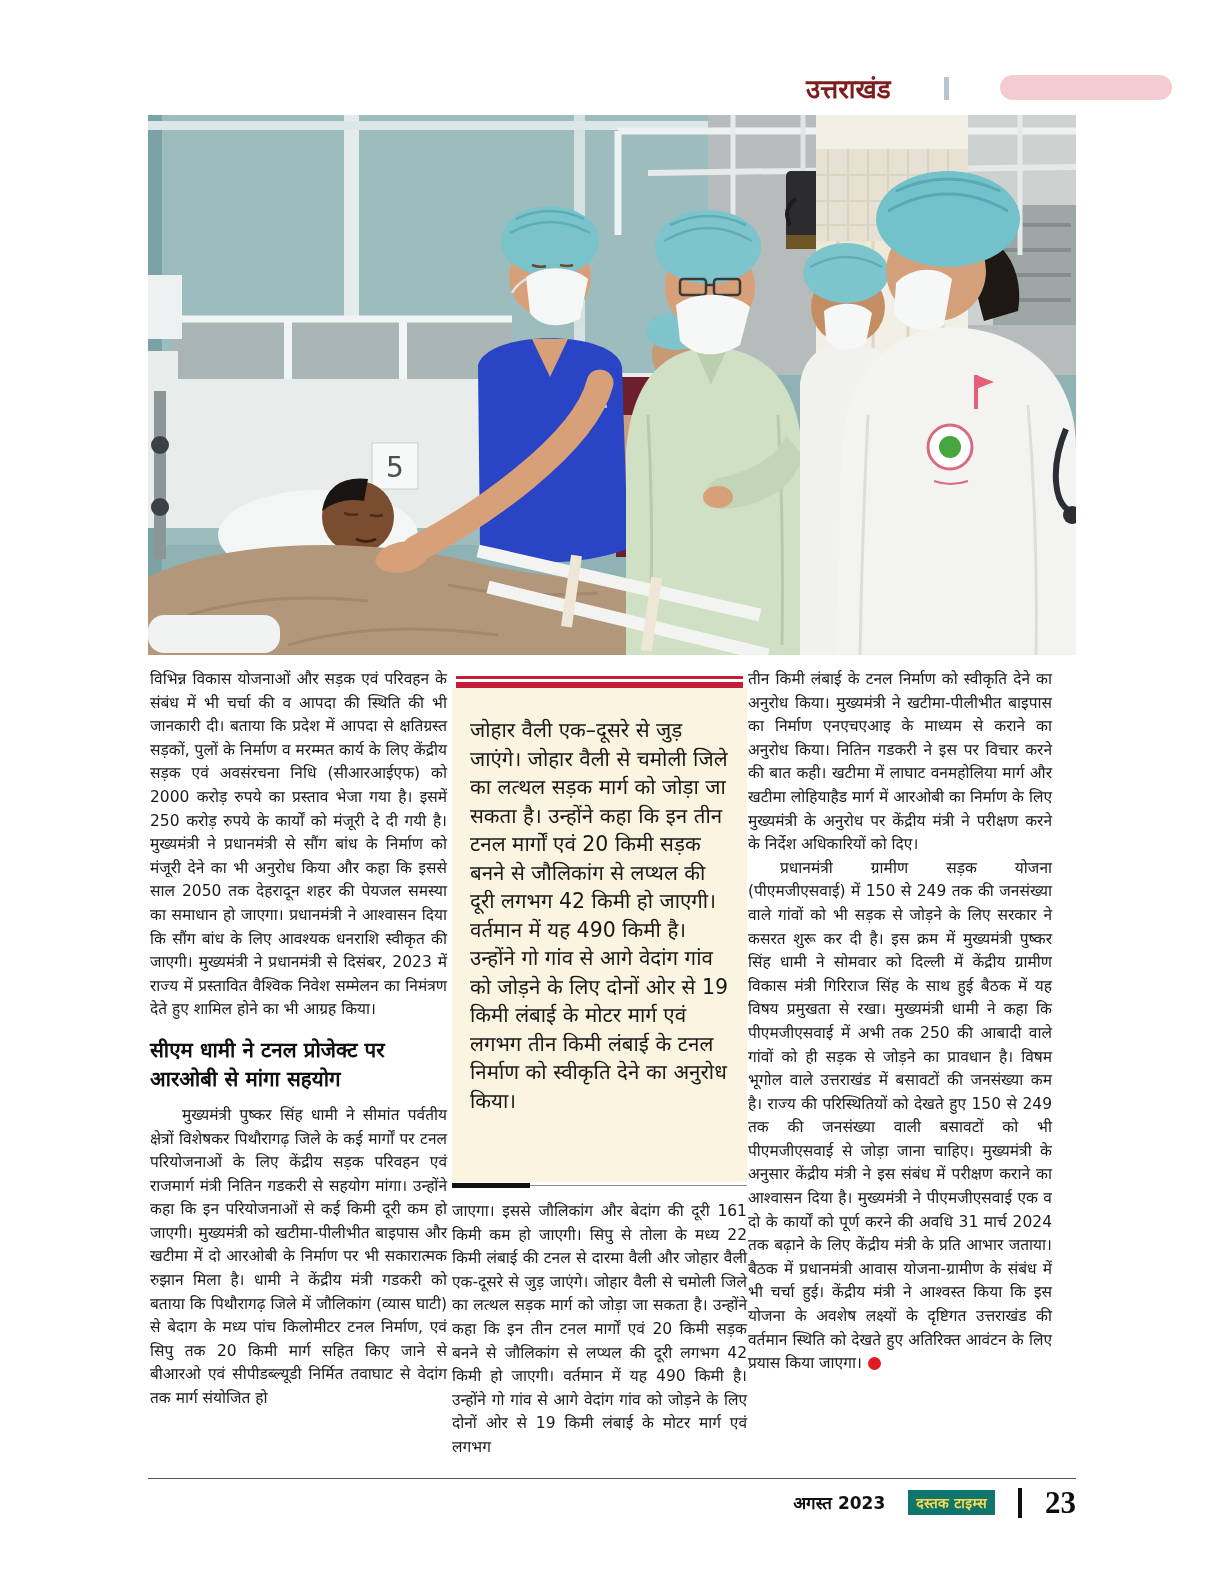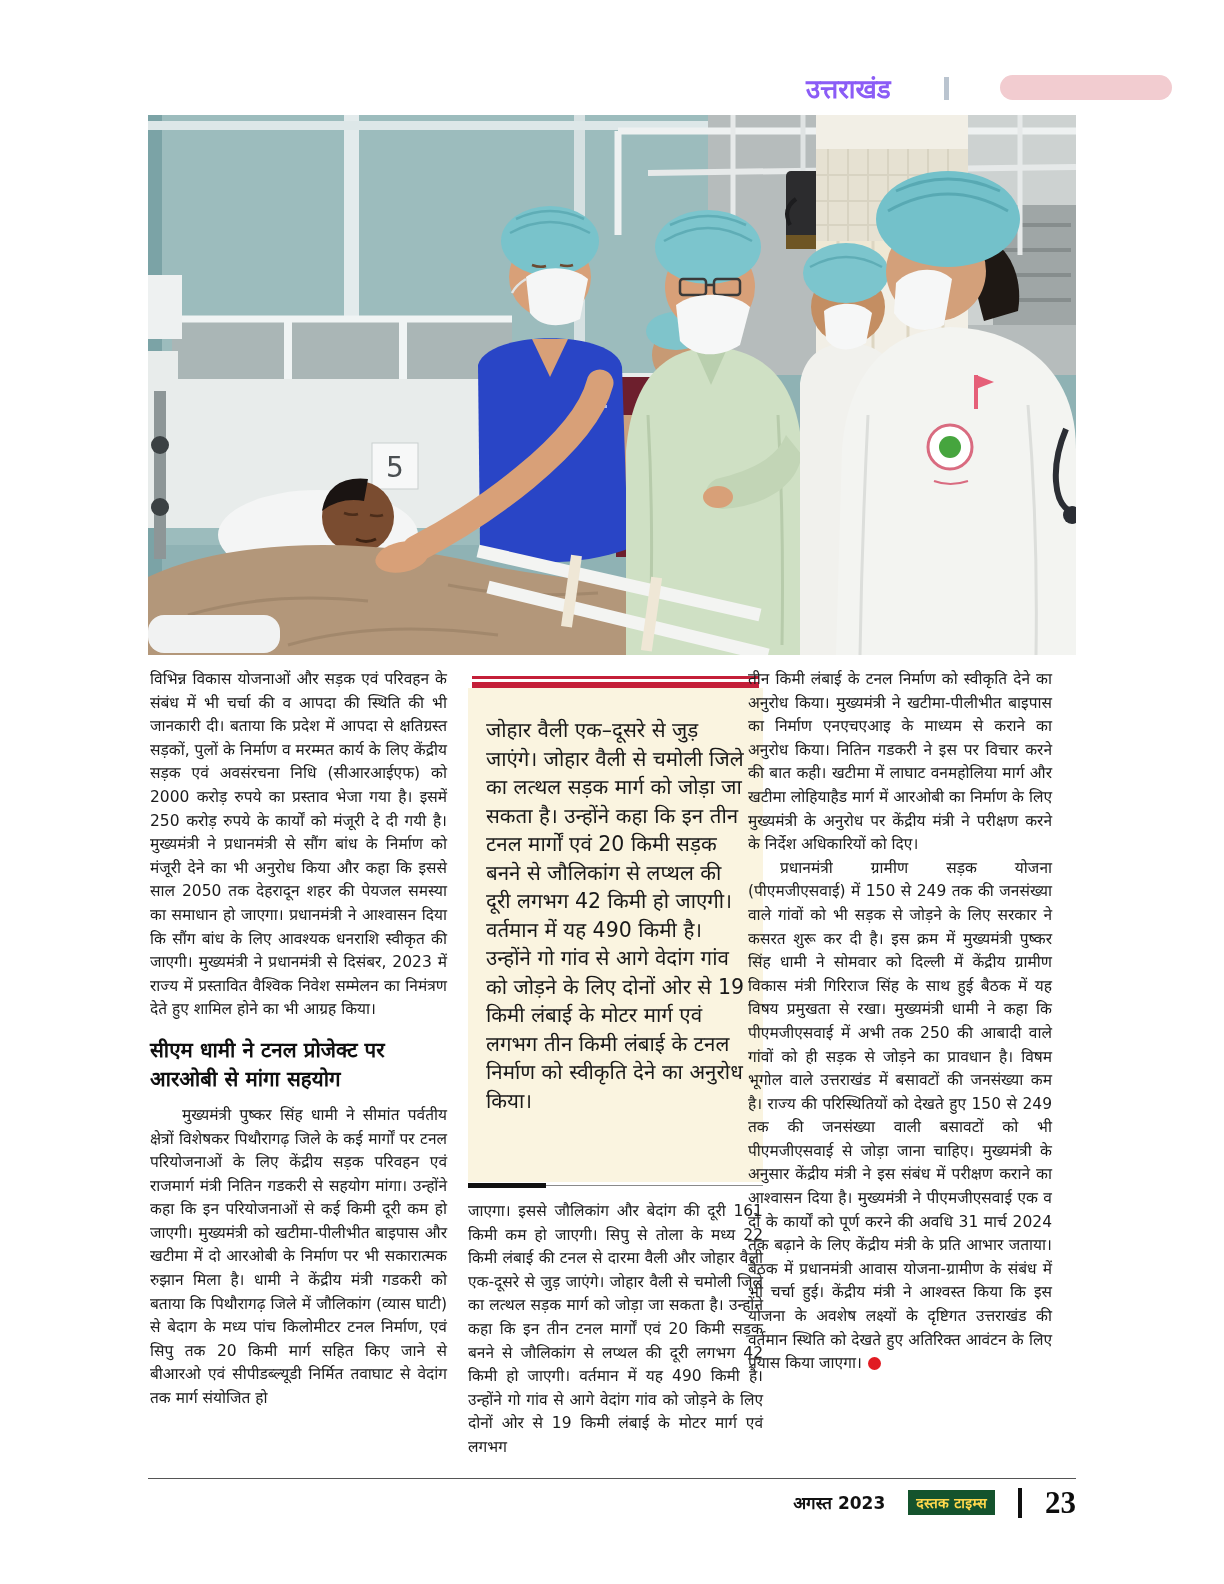--- a/index.html
+++ b/index.html
@@ -1,46 +1,46 @@
 <!DOCTYPE html>
 <html><head>
 <meta charset="utf-8">
 <style>
   html,body{margin:0;padding:0;background:#ffffff;}
   .page{position:relative;width:1224px;height:1584px;background:#ffffff;overflow:hidden;
         font-family:"DejaVu Sans",sans-serif;color:#1b1b1b;}
   
-  .masthead-title{position:absolute;left:806px;top:70px;font-size:26px;font-weight:bold;color:#8b5cf6;}
+  .masthead-title{position:absolute;left:806px;top:70px;font-size:26px;font-weight:bold;color:#7f1d1d;}
   .masthead-bar{position:absolute;left:944px;top:77px;width:5px;height:23px;background:#bac4cf;}
   .masthead-pill{position:absolute;left:1000px;top:75px;width:172px;height:25px;border-radius:13px;background:#f2ccd0;}
   
   .photo{position:absolute;left:148px;top:115px;width:928px;height:540px;overflow:hidden;}
   .photo svg{display:block;}
   
   .col{position:absolute;top:668px;font-size:15.5px;line-height:23.6px;text-align:justify;color:#1b1b1b;}
   .col-1{left:150px;width:297px;}
-  .col-2{left:468px;width:295px;}
+  .col-2{left:452px;width:295px;}
   .col-3{left:748px;width:304px;}
   .indent{text-indent:32px;}
   .subhead{font-size:20.5px;line-height:29px;font-weight:bold;text-align:left;color:#101010;margin:14px 0 10px 0;}
   
   .rule-thin{height:3px;background:#c41f38;margin:8px 4px 3px 4px;}
   .rule-thick{height:6px;background:#c41f38;margin:0 4px 0 4px;}
   .highlight-box{background:#faf4e0;padding:28px 16px 24px 18px;height:442px;overflow:hidden;
                  font-size:20.5px;line-height:28.5px;text-align:left;color:#181818;}
   .box-sep{position:relative;height:1px;background:#8a8a8a;margin:3px 0 14px 0;}
   .box-sep::before{content:"";position:absolute;left:0;top:-2px;width:78px;height:5px;background:#111;}
   .end-dot{display:inline-block;width:13px;height:13px;border-radius:50%;background:#e11b22;
            margin-left:6px;vertical-align:middle;}
   
   .footer-line{position:absolute;left:148px;top:1478px;width:928px;height:1px;background:#555;}
   .footer{position:absolute;left:148px;top:1487px;width:928px;display:flex;justify-content:flex-end;
           align-items:center;gap:23px;}
   .footer-date{font-size:17px;font-weight:bold;color:#111;}
-  .footer-logo{background:#14532d;color:#ffd84d;font-size:14px;font-weight:bold;
+  .footer-logo{background:#0f766e;color:#ffd84d;font-size:14px;font-weight:bold;
                padding:3px 8px;letter-spacing:.3px;}
   .footer-bar{width:4px;height:30px;background:#101010;}
   .footer-page{font-size:31px;font-weight:bold;color:#0d0d0d;line-height:1;font-family:Liberation Serif, serif;}
 </style>
 </head>
 <body>
 
 <div class="page">
 
   <div class="masthead-title">उत्तराखंड</div>

